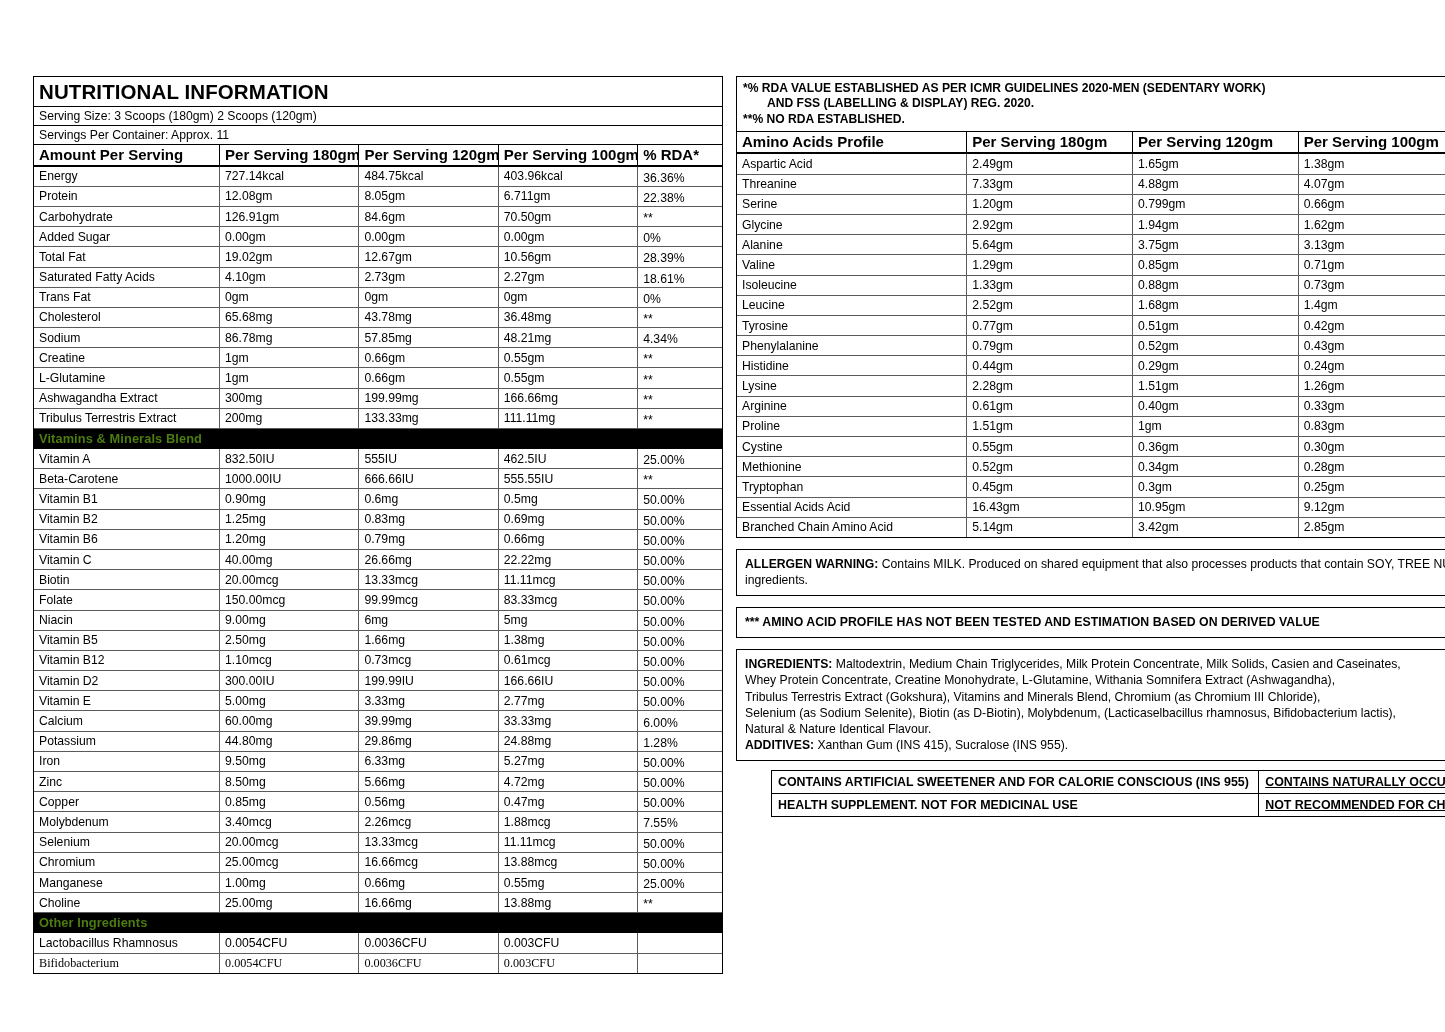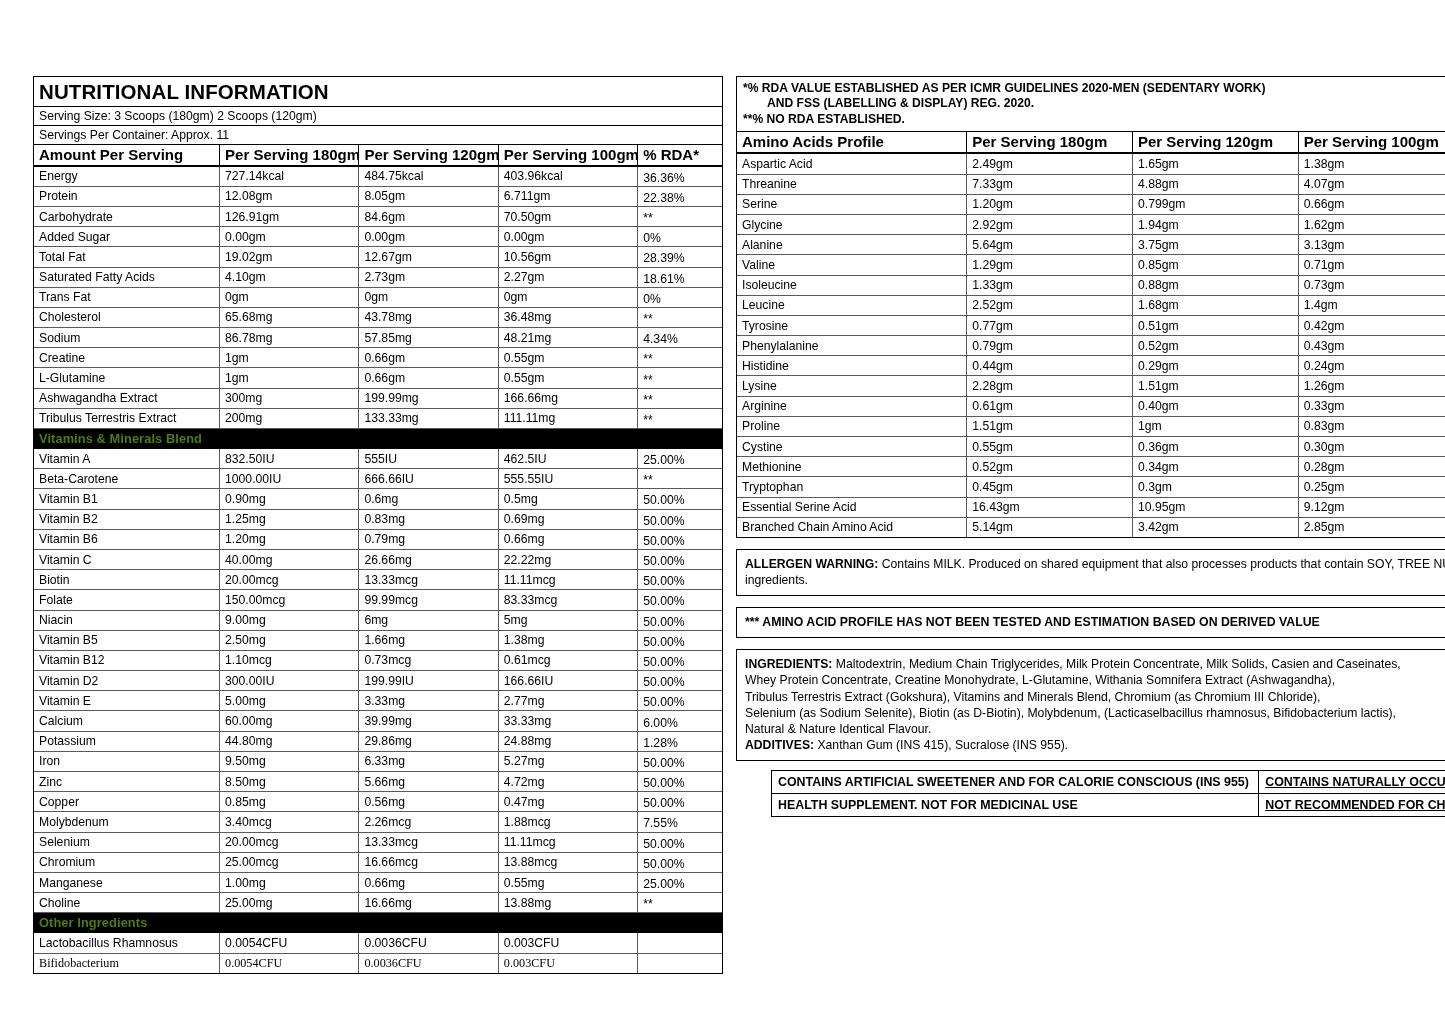--- a/index.html
+++ b/index.html
@@ -552,21 +552,21 @@
               <td class="last rda-cell">**</td>
             </tr>
             <tr>
               <td>Tryptophan</td>
               <td>0.45gm</td>
               <td>0.3gm</td>
               <td>0.25gm</td>
               <td class="last rda-cell">**</td>
             </tr>
             <tr>
-              <td>Essential Serine Acid</td>
+              <td>Essential Acids Acid</td>
               <td>16.43gm</td>
               <td>10.95gm</td>
               <td>9.12gm</td>
               <td class="last rda-cell">**</td>
             </tr>
             <tr>
               <td>Branched Chain Amino Acid</td>
               <td>5.14gm</td>
               <td>3.42gm</td>
               <td>2.85gm</td>

